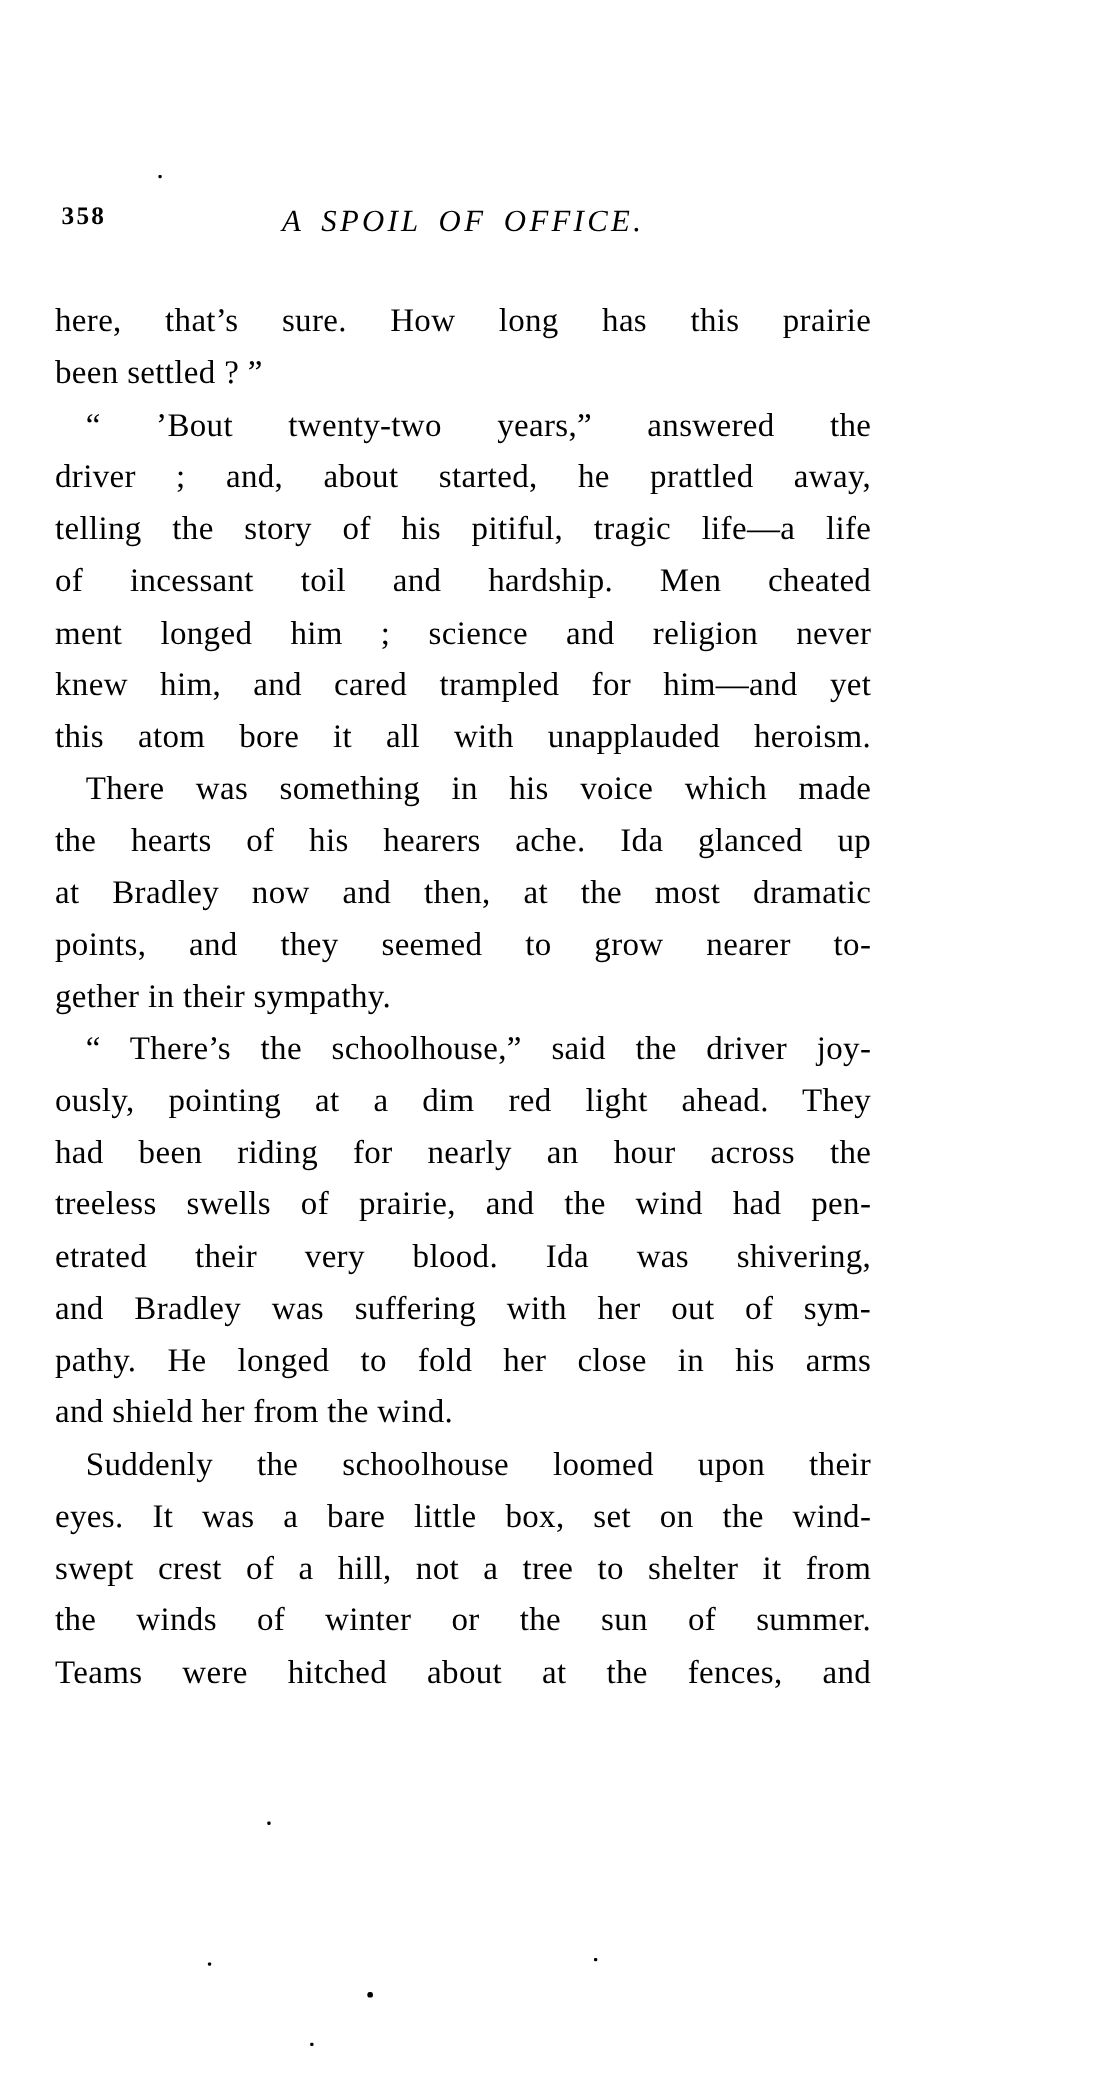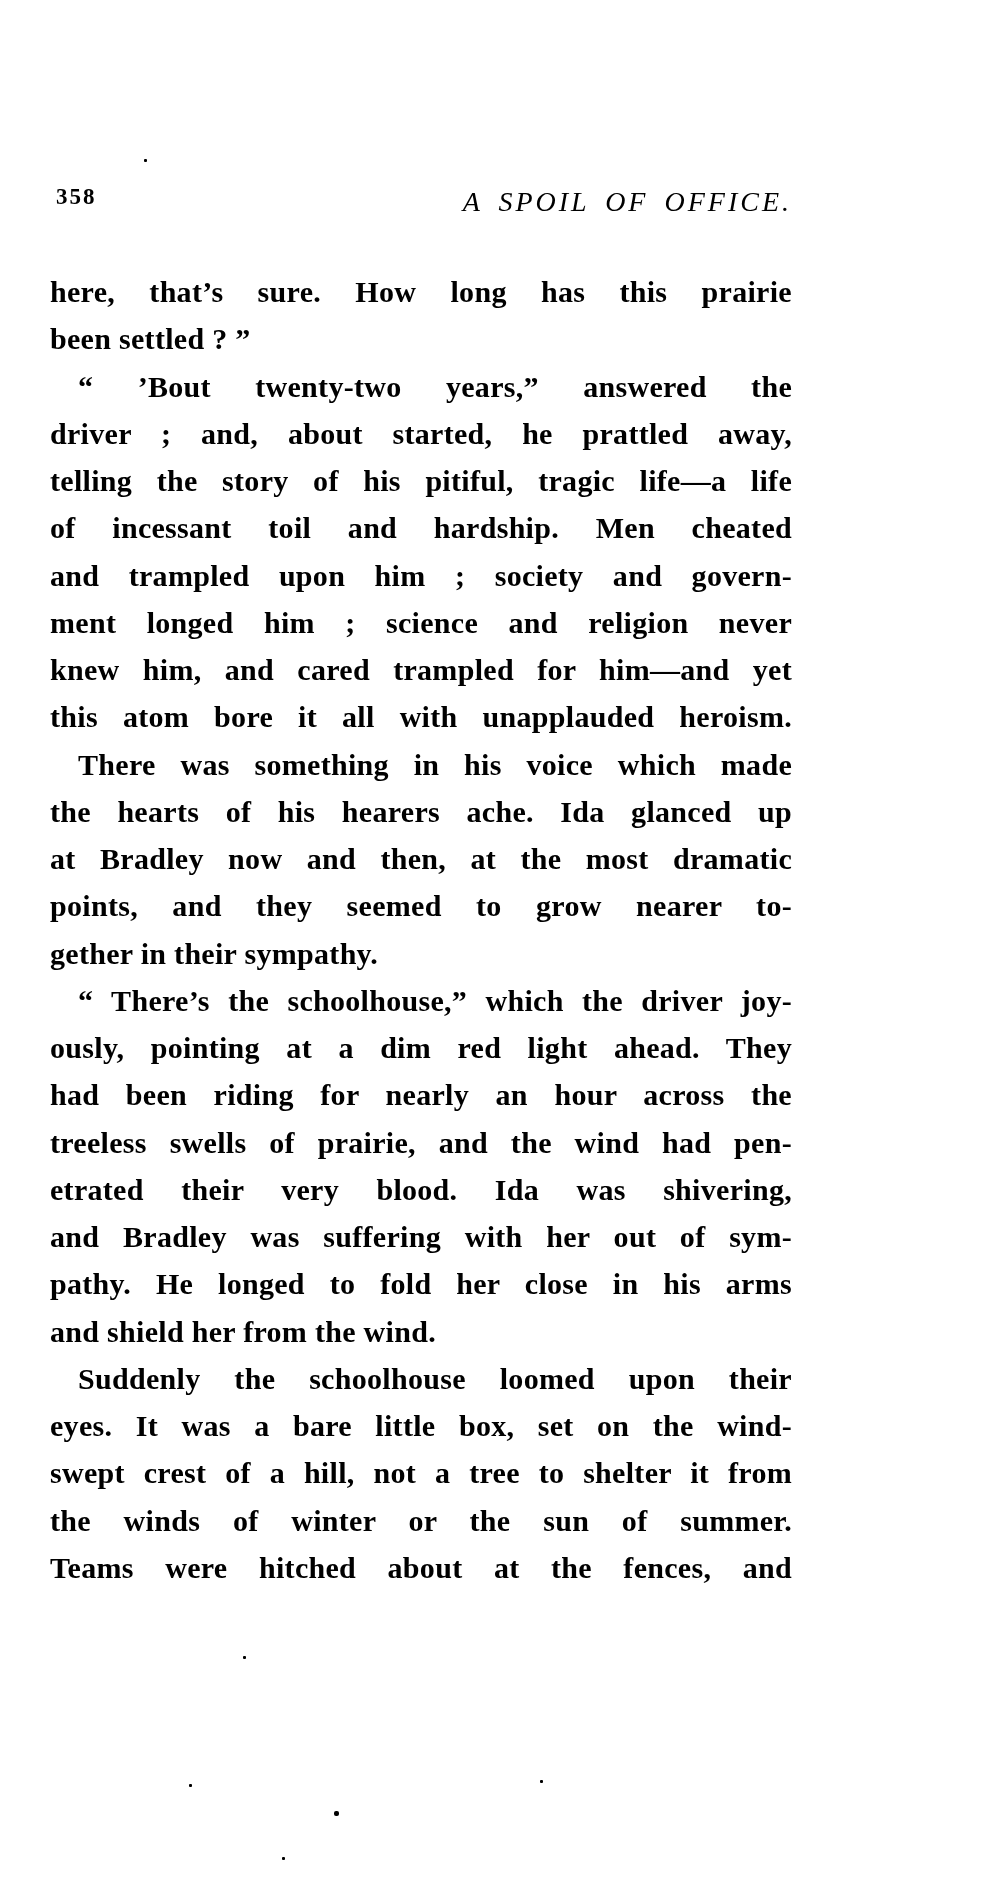--- a/index.html
+++ b/index.html
@@ -26,36 +26,35 @@
   .page-num {
     position: absolute;
     left: 6px;
     top: 0;
     font-size: 23px;
     letter-spacing: 2px;
     font-weight: bold;
   }
   .running-title {
     display: block;
-    text-align: right;
+    text-align: center;
     font-style: italic;
     font-size: 28px;
     letter-spacing: 3px;
     padding-top: 2px;
     word-spacing: 6px;
   }
   .body-text {
     position: absolute;
     left: 50px;
     top: 268px;
     width: 742px;
     font-size: 30px;
     line-height: 47.25px;
     letter-spacing: 0.3px;
-    font-weight: bold;
   }
   .line {
     height: 47.25px;
     overflow: hidden;
     text-align: justify;
     text-align-last: justify;
   }
   .line.no-just {
     text-align: center;
     text-align-last: left;
@@ -94,30 +93,29 @@
   </header>
 
   <main class="body-text">
 
   <div class="line">here, that’s sure.  How long has this prairie</div>
       <div class="line no-just">been settled ? ”</div>
       <div class="line indent">“ ’Bout twenty-two years,” answered the</div>
       <div class="line">driver ; and, about started, he prattled away,</div>
       <div class="line">telling the story of his pitiful, tragic life—a life</div>
       <div class="line">of incessant toil and hardship.  Men cheated</div>
-      <div class="line">and trampled upon him ; society and govern-</div>
       <div class="line">ment longed him ; science and religion never</div>
       <div class="line">knew him, and cared trampled for him—and yet</div>
       <div class="line">this atom bore it all with unapplauded heroism.</div>
       <div class="line indent">There was something in his voice which made</div>
       <div class="line">the hearts of his hearers ache.  Ida glanced up</div>
       <div class="line">at Bradley now and then, at the most dramatic</div>
       <div class="line">points, and they seemed to grow nearer to-</div>
       <div class="line no-just">gether in their sympathy.</div>
-      <div class="line indent">“ There’s the schoolhouse,” which the driver joy-</div>
+      <div class="line indent">“ There’s the schoolhouse,” said the driver joy-</div>
       <div class="line">ously, pointing at a dim red light ahead.  They</div>
       <div class="line">had been riding for nearly an hour across the</div>
       <div class="line">treeless swells of prairie, and the wind had pen-</div>
       <div class="line">etrated their very blood.  Ida was shivering,</div>
       <div class="line">and Bradley was suffering with her out of sym-</div>
       <div class="line">pathy.  He longed to fold her close in his arms</div>
       <div class="line no-just">and shield her from the wind.</div>
       <div class="line indent">Suddenly the schoolhouse loomed upon their</div>
       <div class="line">eyes.  It was a bare little box, set on the wind-</div>
       <div class="line">swept crest of a hill, not a tree to shelter it from</div>

